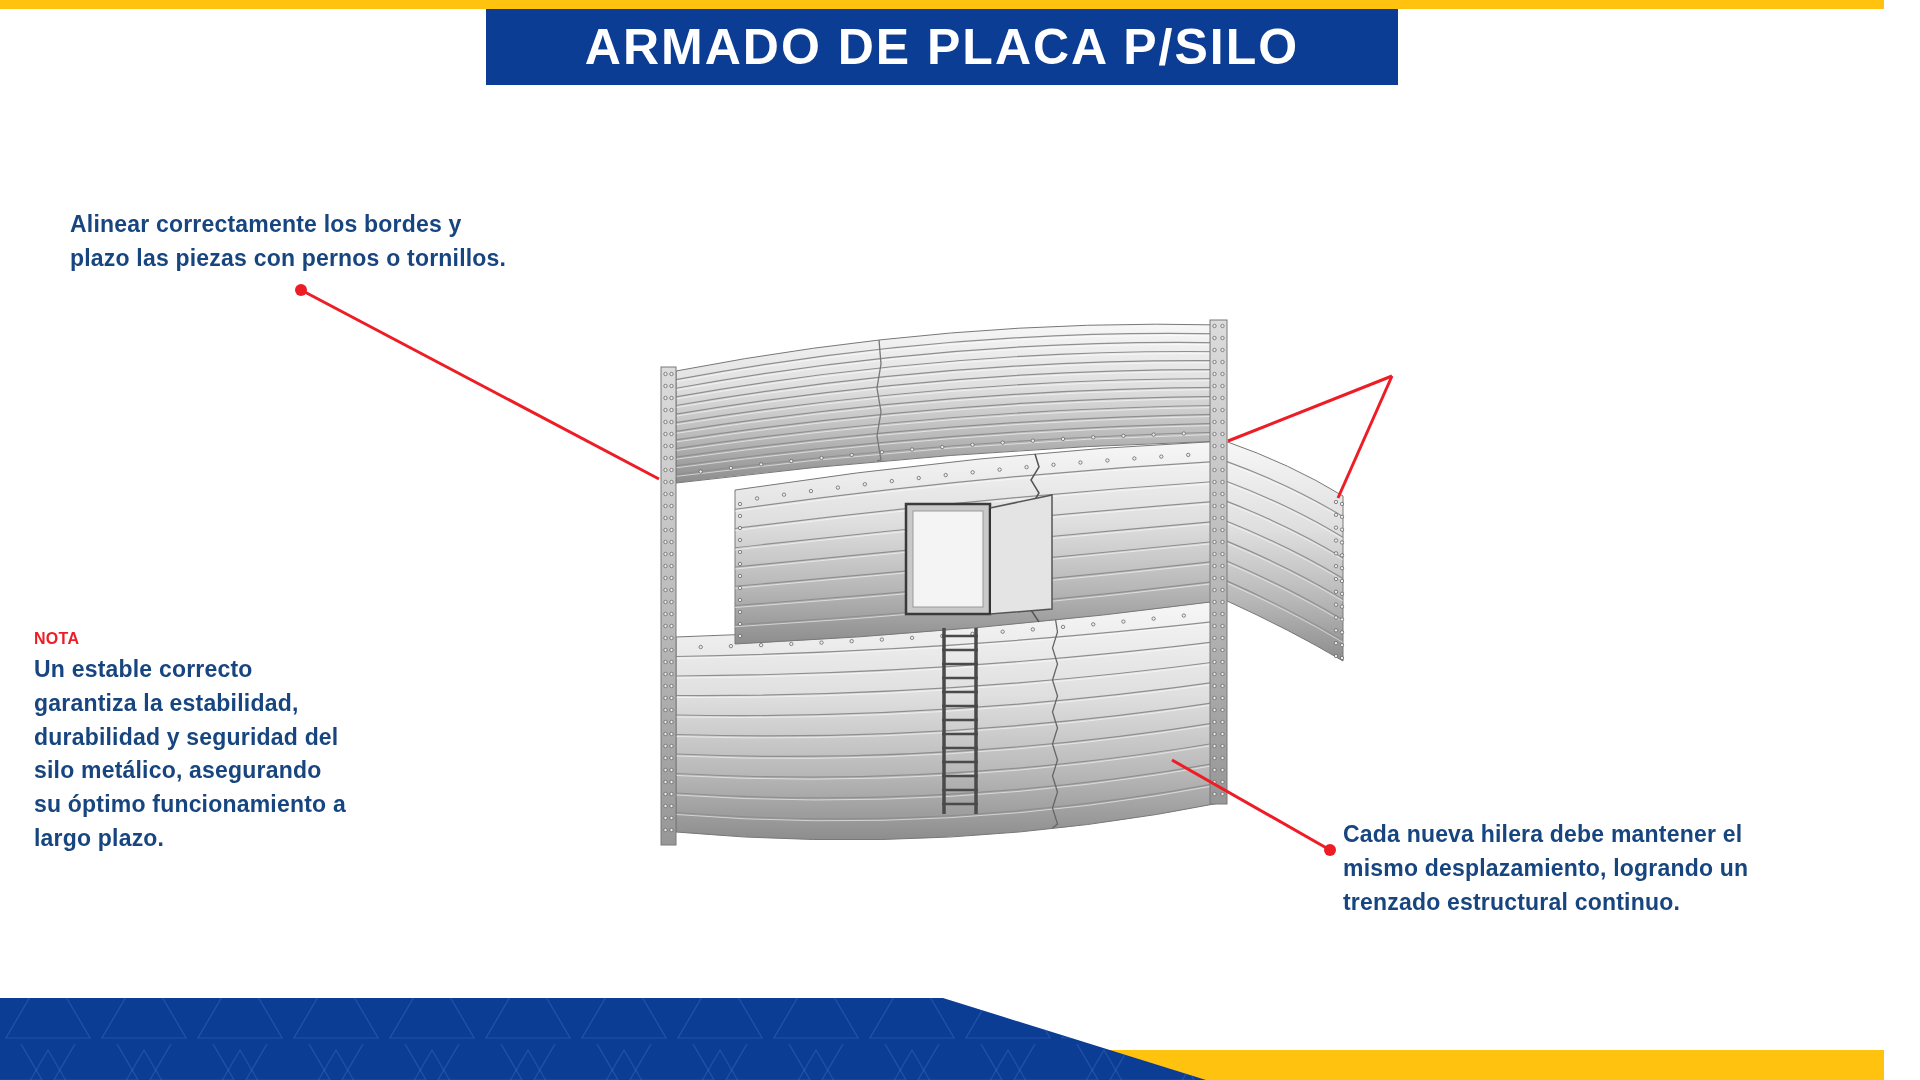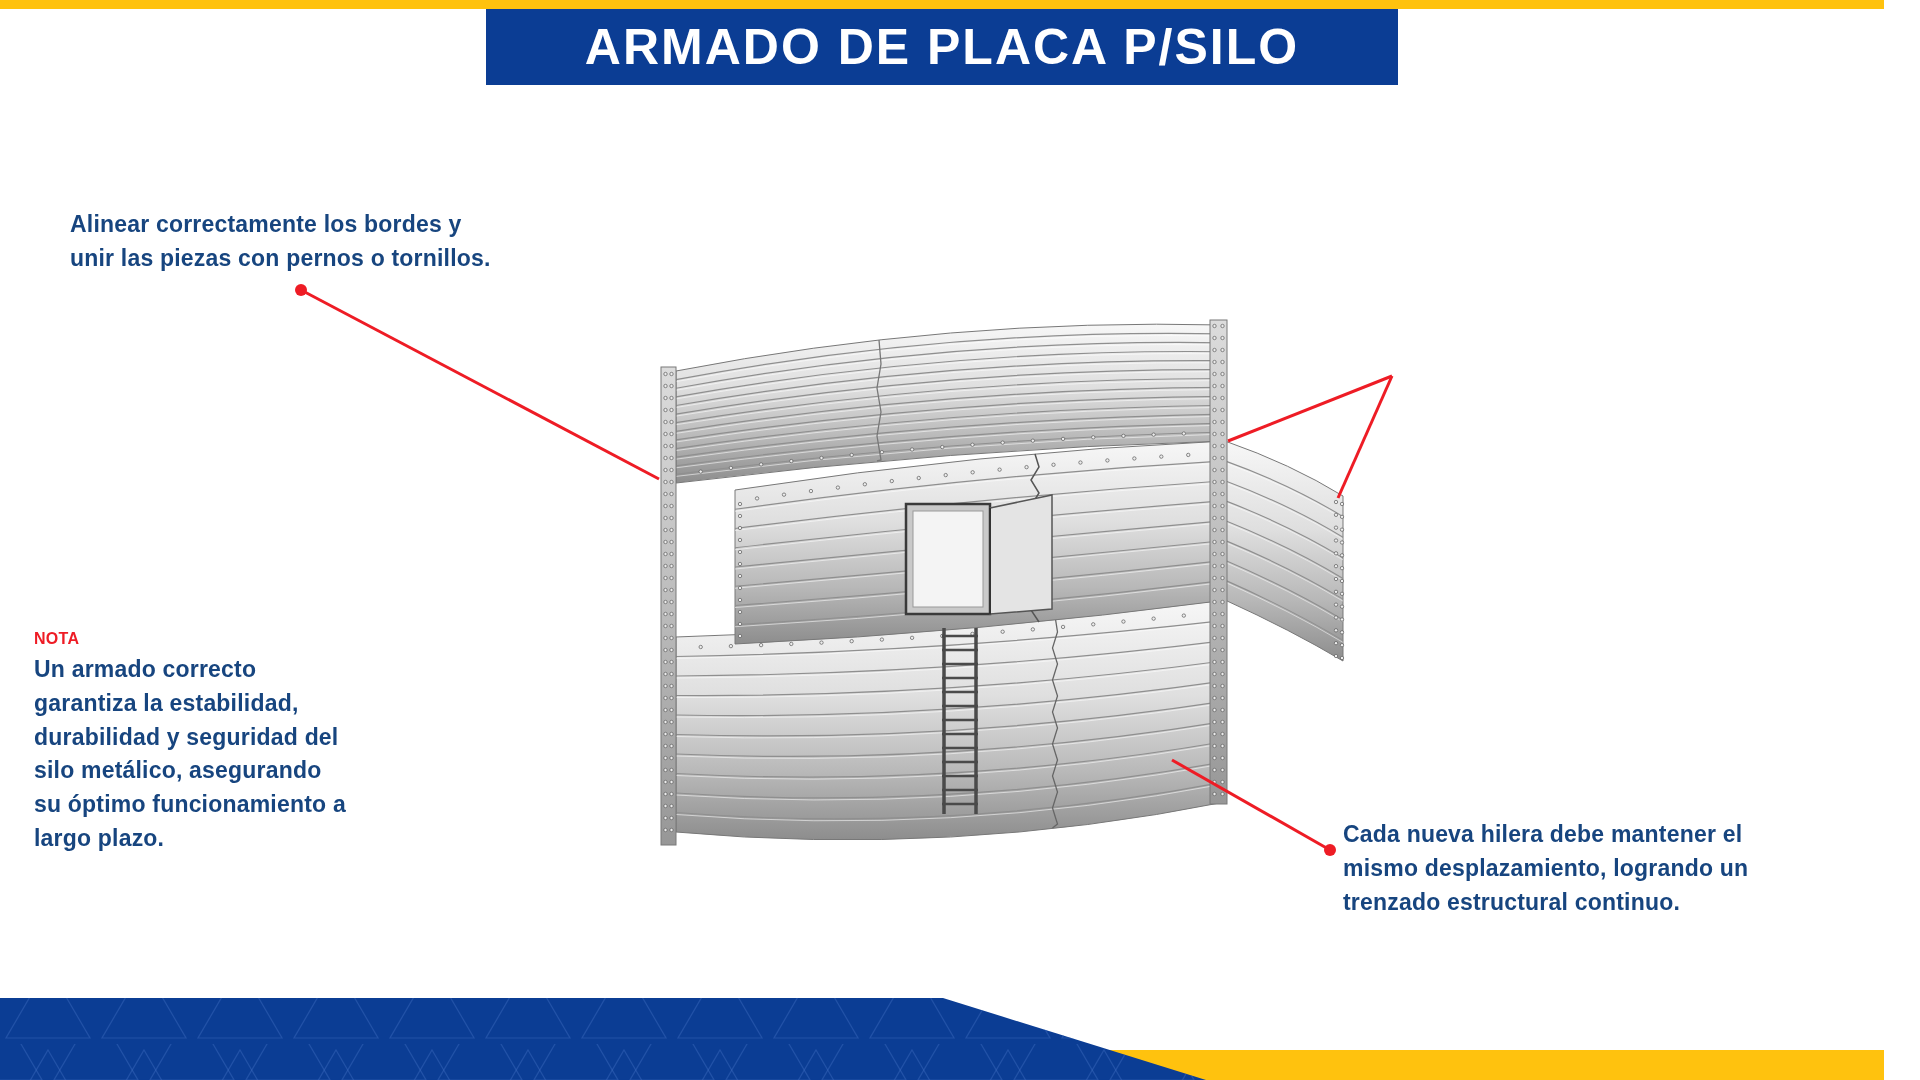--- a/index.html
+++ b/index.html
@@ -38,26 +38,26 @@
 
 <div id="canvas">
 
   <div class="top-strip"></div>
 
   <div class="banner">
     <h1>ARMADO DE PLACA P/SILO</h1>
   </div>
 
   <div class="ann" id="ann-align">Alinear correctamente los bordes y
-unir las piezas con pernos o tornillos.</div>
+plazo las piezas con pernos o tornillos.</div>
 
 
   <div id="note">
     <div class="note-label">NOTA</div>
-    <div class="ann">Un armado correcto
+    <div class="ann">Un estable correcto
 garantiza la estabilidad,
 durabilidad y seguridad del
 silo metálico, asegurando
 su óptimo funcionamiento a
 largo plazo.</div>
   </div>
 
   <div class="ann" id="ann-rows">Cada nueva hilera debe mantener el
 mismo desplazamiento, logrando un
 trenzado estructural continuo.</div>

